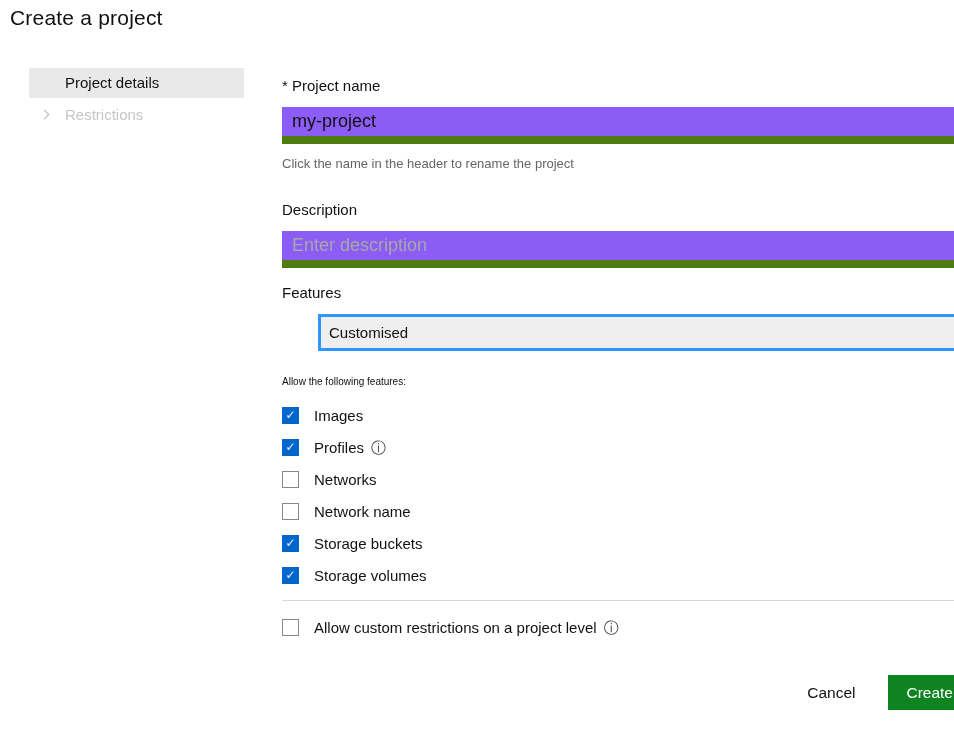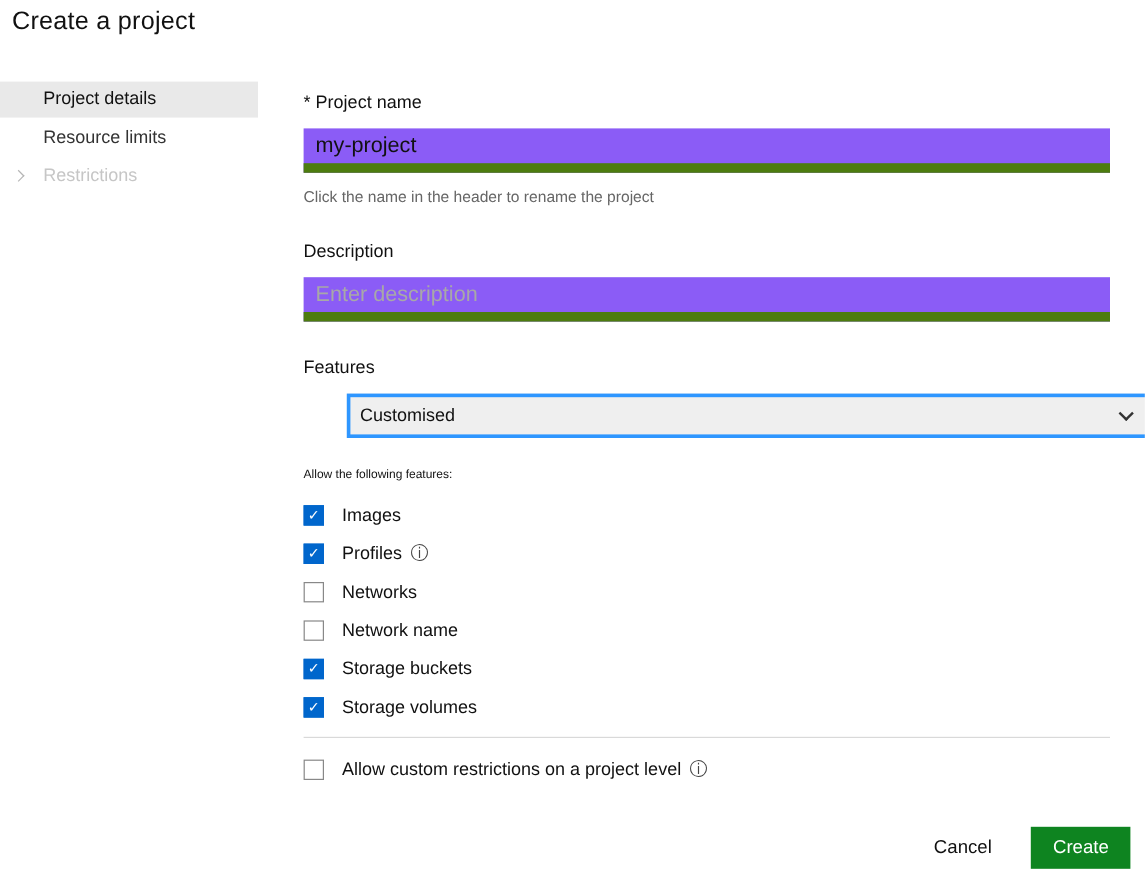--- a/index.html
+++ b/index.html
@@ -10,21 +10,21 @@
     color: #111111;
     overflow: hidden;
   }
   .page-title {
     font-size: 21px;
     font-weight: 300;
     color: #111;
     margin: 6px 0 0 10px;
     letter-spacing: .2px;
   }
-  .content { display: flex; margin-top: 38px; }
+  .content { display: flex; margin-top: 38px; justify-content: flex-end; }
 
   
   .sidebar { width: 215px; flex: none; }
   .side-item {
     position: relative;
     height: 30px; line-height: 30px;
     padding-left: 36px;
     font-size: 15px;
     color: #333;
     cursor: pointer;
@@ -52,21 +52,21 @@
     border-bottom: 8px solid #4d7c0f;
     padding: 0 10px;
     font-family: "Liberation Sans", "DejaVu Sans", sans-serif;
     font-size: 18px;
     color: #111;
     outline: none;
   }
   .text-input::placeholder { color: #a8a8a8; }
   .help-text { font-size: 13px; color: #666; margin-top: 12px; }
   .group-name { margin-bottom: 30px; }
-  .group-desc { margin-bottom: 30px; }
+  .group-desc { margin-bottom: 16px; }
   .group-feat { margin-bottom: 25px; }
 
   .select-box {
     position: relative;
     display: flex; align-items: center;
     width: 100%; height: 37px;
     background: #efefef;
     border: 3px solid #2e96ff;
     padding: 0 32px 0 8px;
     font-size: 15px;
@@ -147,21 +147,20 @@
 </style>
 </head>
 <body>
 
 <h1 class="page-title">Create a project</h1>
 
 <div class="content">
 
   <nav class="sidebar">
       <div class="side-item active"><span>Project details</span></div>
-      <div class="side-item"><span>Resource limits</span></div>
       <div class="side-item disabled"><span class="side-chevron"></span><span>Restrictions</span></div>
     </nav>
 
   <div class="form">
 
     <div class="group-name">
       <div class="field-label">* Project name</div>
       <input class="text-input" type="text" value="my-project" style="">
       <div class="help-text">Click the name in the header to rename the project</div>
     </div>

